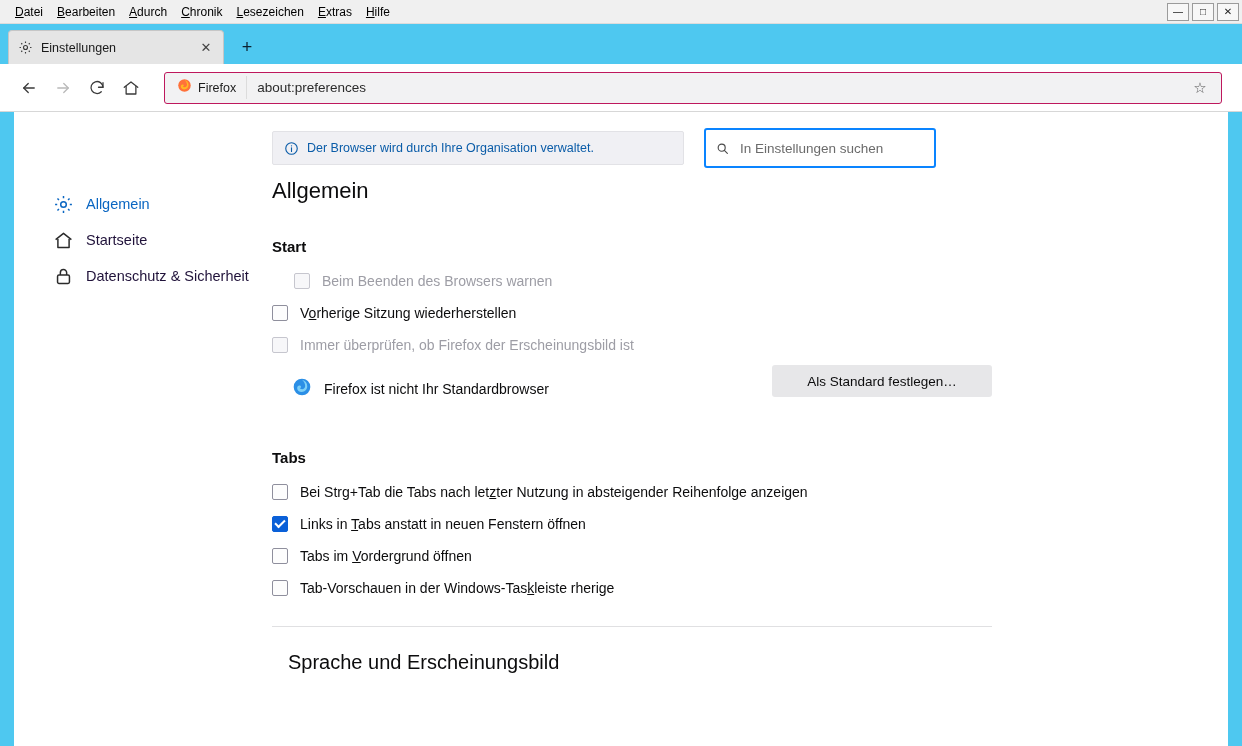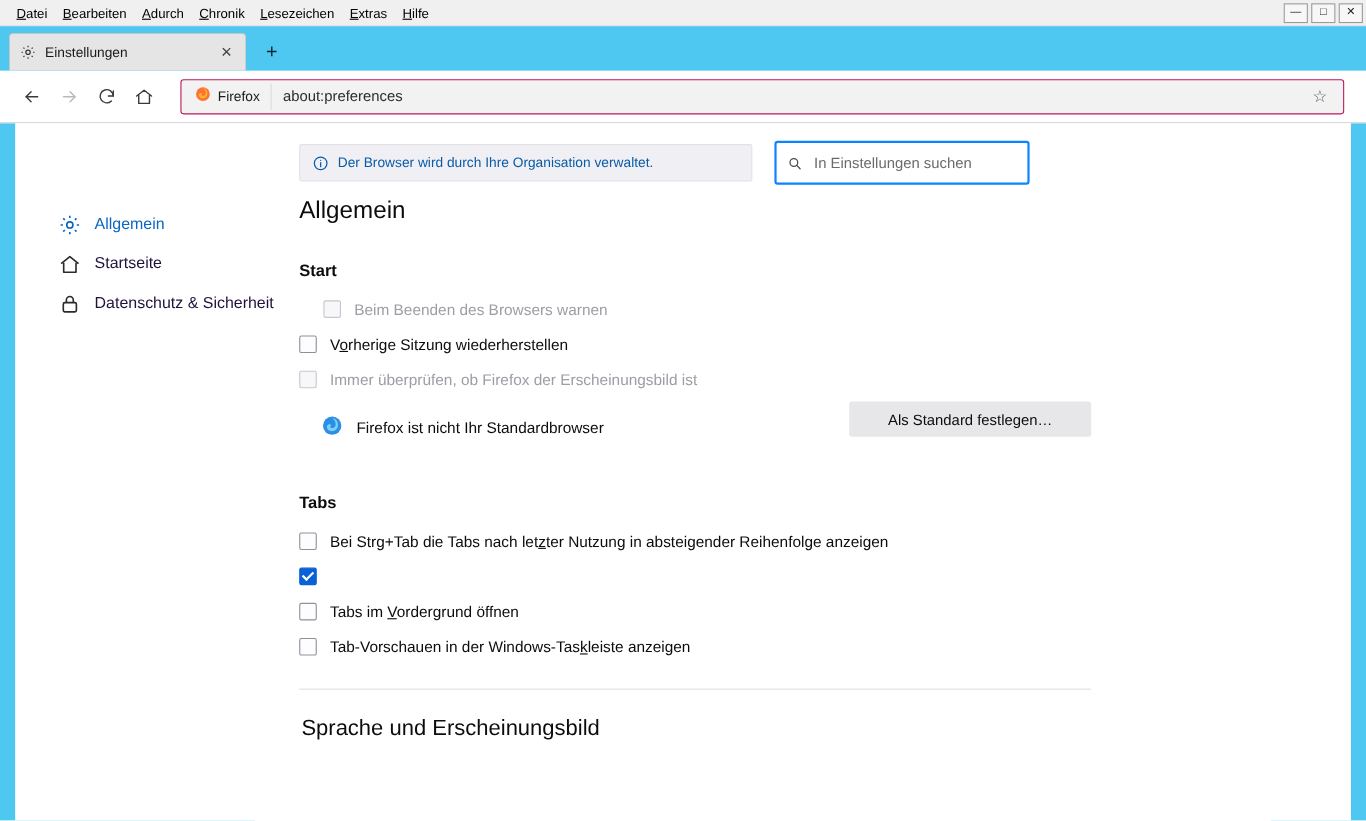--- a/index.html
+++ b/index.html
@@ -360,21 +360,21 @@
   .section-gap { height: 52px; }
   .hr {
     border: none;
     border-top: 1px solid #e0e0e2;
     margin: 30px 0 24px 0;
   }
   h2.big-section {
     font-size: 20px;
     font-weight: 400;
     color: #0c0c0d;
-    margin: 2px;
+    margin: 16px;
   }
 </style>
 </head>
 <body>
 
 <div class="window">
 
   <div class="menubar">
     <div class="menu-item"><span class="acc">D</span><span>atei</span></div>
     <div class="menu-item"><span class="acc">B</span><span>earbeiten</span></div>
@@ -541,30 +541,31 @@
 
         <h2 class="group-title">Tabs</h2>
 
         <div class="row">
           <span class="checkbox"></span>
           <span class="row-label"><span>Bei Strg+Tab die Tabs nach let</span><span class="u">z</span><span>ter Nutzung in absteigender Reihenfolge anzeigen</span></span>
         </div>
 
         <div class="row">
           <span class="checkbox checked"></span>
+          <span class="row-label"><span>Links in </span><span class="u">T</span><span>abs anstatt in neuen Fenstern öffnen</span></span>
         </div>
 
         <div class="row">
           <span class="checkbox"></span>
           <span class="row-label"><span>Tabs im </span><span class="u">V</span><span>ordergrund öffnen</span></span>
         </div>
 
         <div class="row">
           <span class="checkbox"></span>
-          <span class="row-label"><span>Tab-Vorschauen in der Windows-Tas</span><span class="u">k</span><span>leiste anzeigen</span></span>
+          <span class="row-label"><span>Tab-Vorschauen in der Windows-Tas</span><span class="u">k</span><span>leiste rherige</span></span>
         </div>
 
         <hr class="hr">
 
         <h2 class="big-section">Sprache und Erscheinungsbild</h2>
       </div>
 
     </div>
     <div class="right-rail"></div>
   </div>

